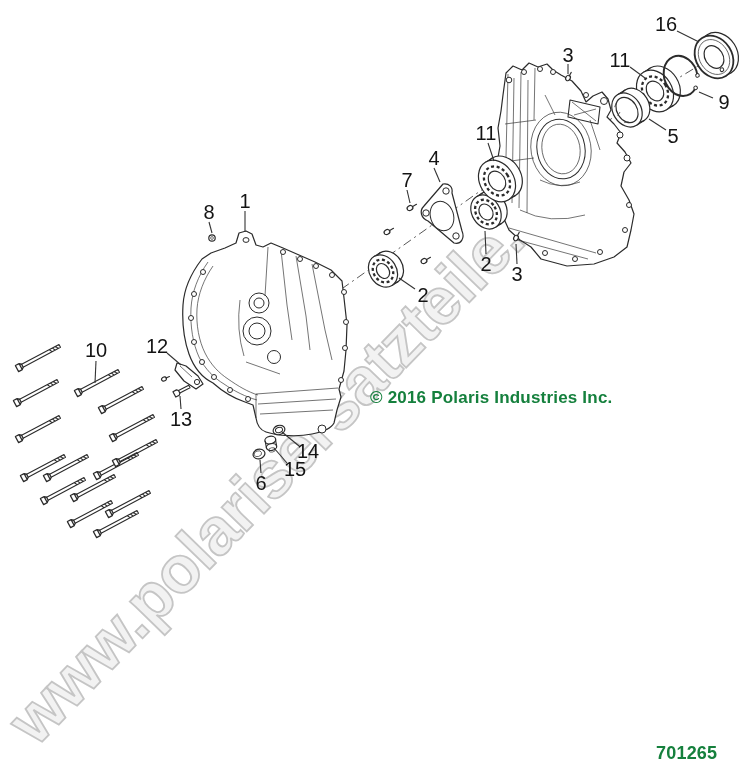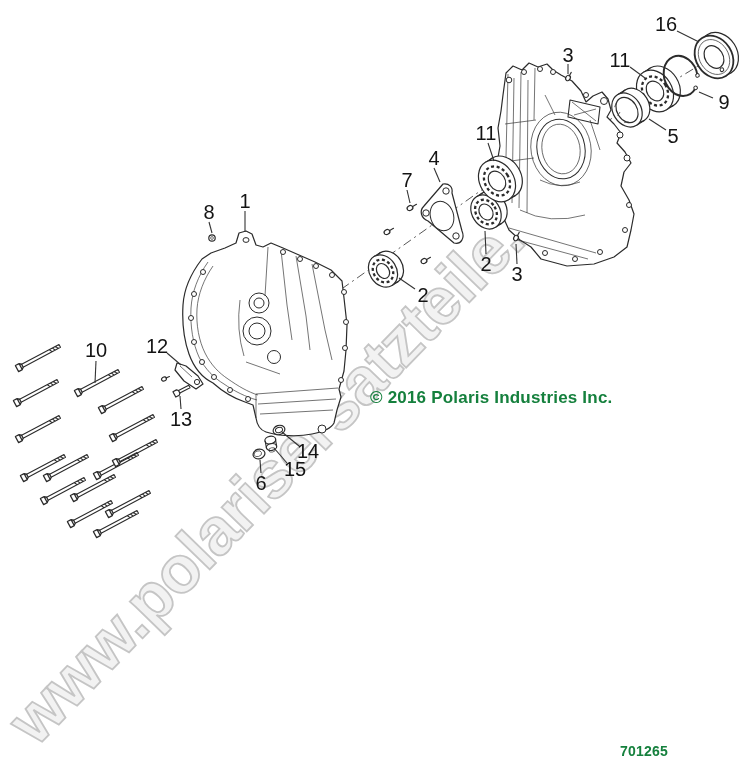--- a/index.html
+++ b/index.html
@@ -1,21 +1,21 @@
 <!DOCTYPE html>
 <html><head>
 <meta charset="utf-8">
 <style>
   html,body{margin:0;padding:0;background:#fff;}
   #stage{position:relative;width:751px;height:773px;background:#fff;overflow:hidden;
          font-family:"Liberation Sans","DejaVu Sans",sans-serif;}
   #art{position:absolute;left:0;top:0;}
   .footer-text{position:absolute;color:#15803d;font-size:17px;letter-spacing:.2px;font-weight:bold;}
   #copyright{left:370px;top:388px;}
-  #diagram-number{left:620px;top:743px;font-size:14px;}
+  #diagram-number{left:656px;top:743px;font-size:18px;}
   svg .ln{fill:none;stroke:#2b2b2b;stroke-width:1.1;stroke-linejoin:round;stroke-linecap:round;}
   svg .lnw{fill:#ffffff;stroke:#2b2b2b;stroke-width:1.2;stroke-linejoin:round;}
   svg .thin{fill:none;stroke:#3a3a3a;stroke-width:.7;}
   svg .hole{fill:#ffffff;stroke:#2b2b2b;stroke-width:1;}
   svg .dash{fill:none;stroke:#444;stroke-width:.9;stroke-dasharray:9 4 2 4;}
   svg .cage{fill:none;stroke:#2b2b2b;stroke-width:2.3;stroke-dasharray:3 2.6;}
   svg text.callout{font-family:"Liberation Sans","DejaVu Sans",sans-serif;font-size:20px;fill:#141414;}
 </style>
 </head>
 <body>

